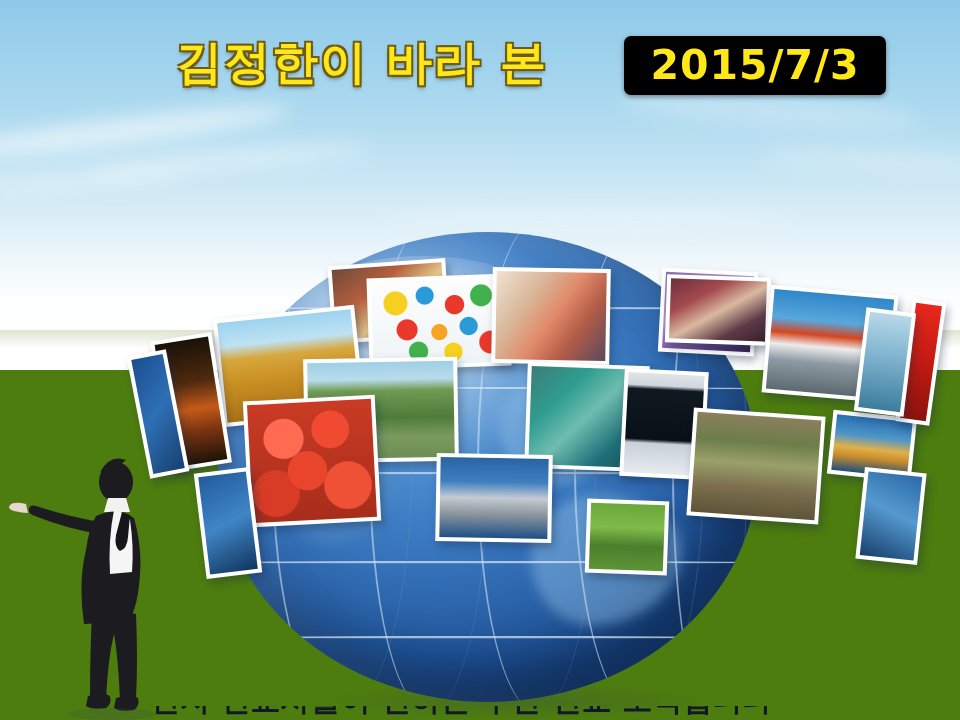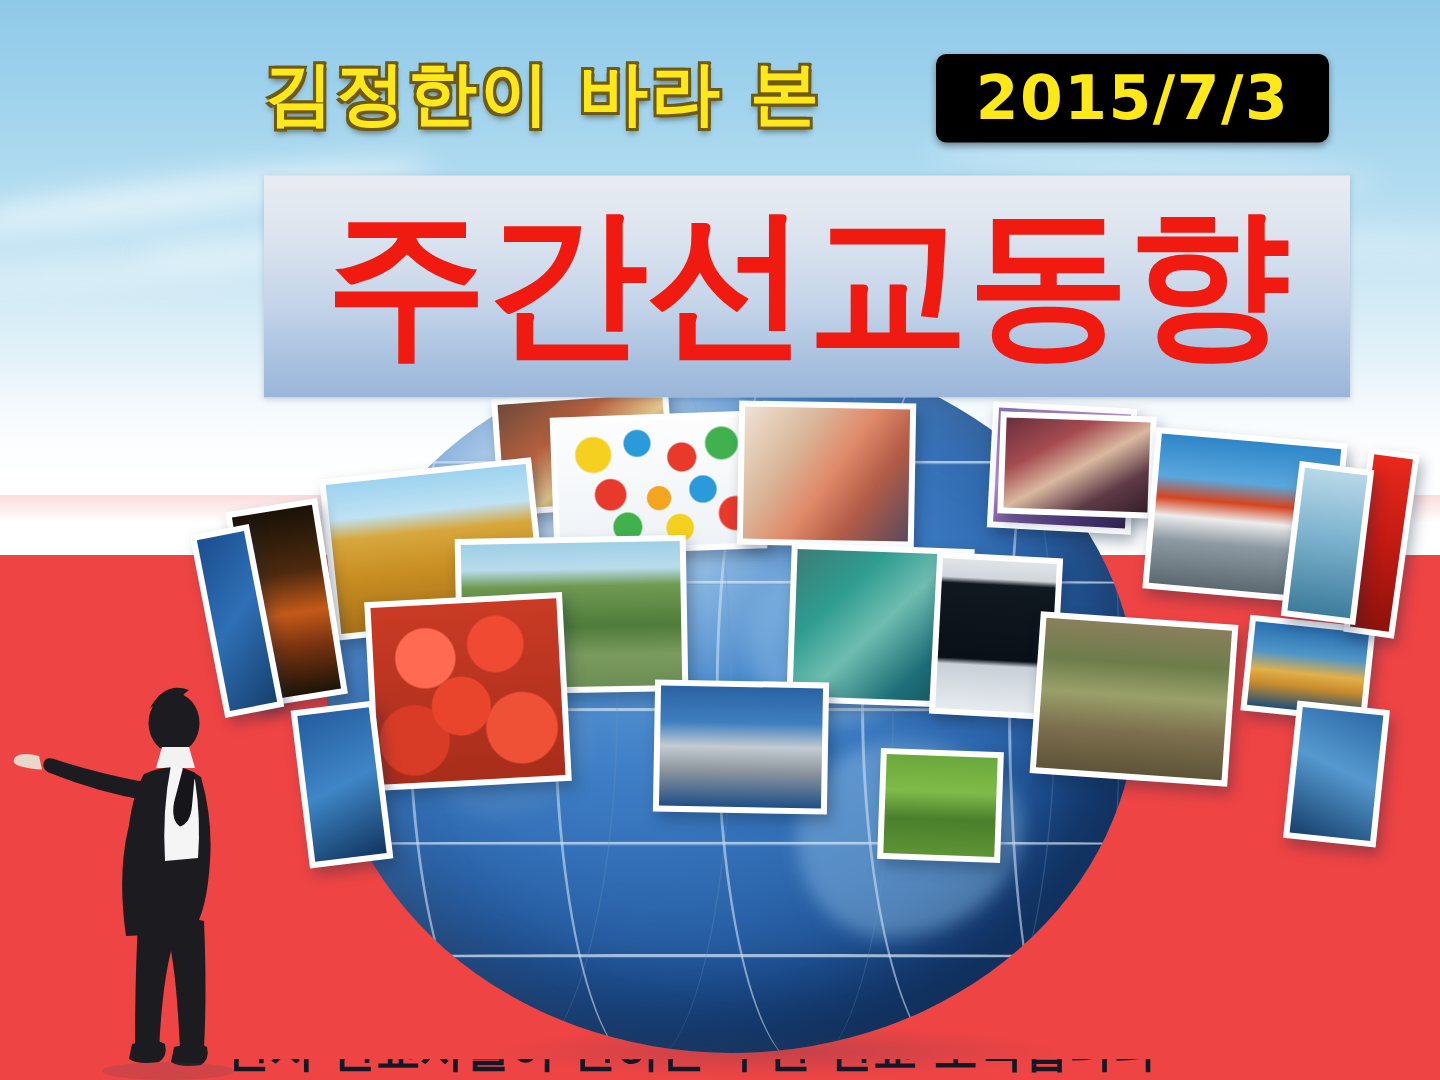--- a/index.html
+++ b/index.html
@@ -8,21 +8,21 @@
     width:960px; height:720px;
     overflow:hidden;
     font-family:"Liberation Sans", sans-serif;
     background:#ffffff;
   }
 
   #slide {
     position:relative;
     width:960px; height:720px;
     overflow:hidden;
-    background:#ef4444;
+    background:#4d7c0f;
   }
 
   
   .sky {
     position:absolute; left:0; top:0; width:960px; height:330px;
     background:
       linear-gradient(to bottom,
         #8fc9e8 0%,
         #9ed2ec 18%,
         #b2dcf0 38%,
@@ -353,21 +353,18 @@
       <ellipse cx="108" cy="268" rx="44" ry="6" fill="rgba(60,70,90,0.18)"></ellipse>
     </svg>
   </div>
 
   <div class="kicker">김정한이 바라 본</div>
 
   <div class="date-box">
     <span class="date-text">2015/7/3</span>
   </div>
 
-  <div class="title-plate">
-    <span class="title-text">주간선교동향</span>
-  </div>
 
   <div class="bottom-strip">
     <span class="bt">현지 선교사들이 전하는 주간 선교 소식입니다</span>
   </div>
 
 </div>
 
 </body></html>

